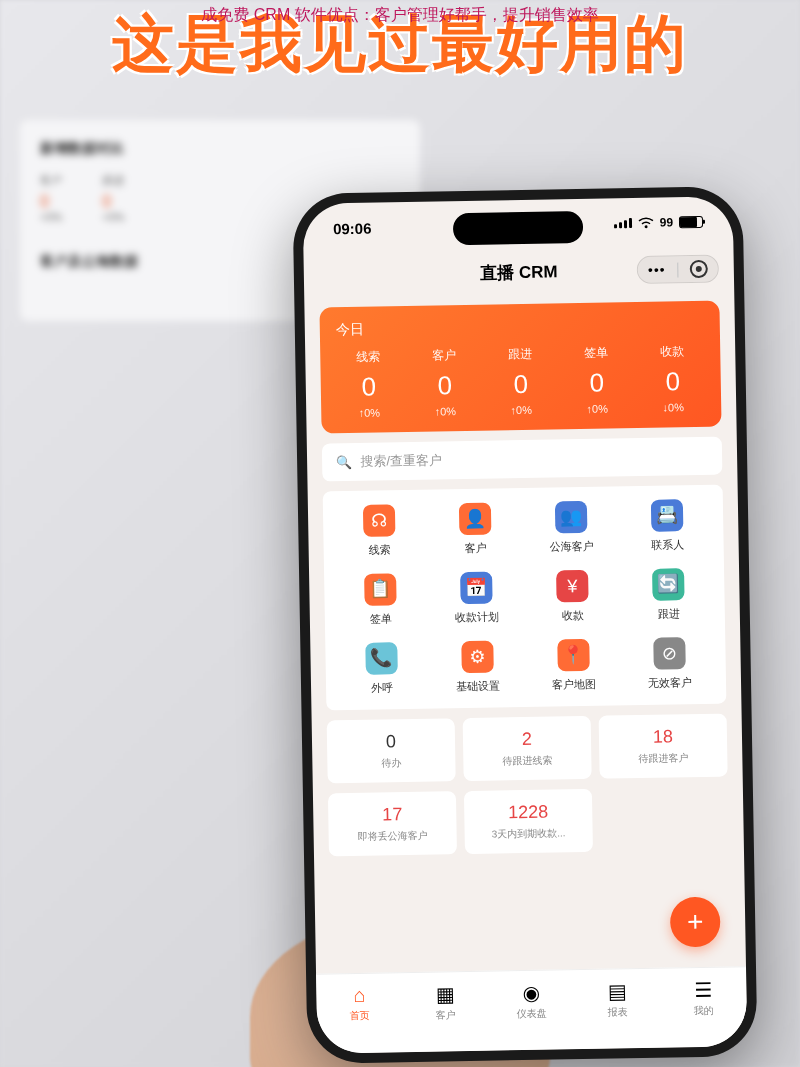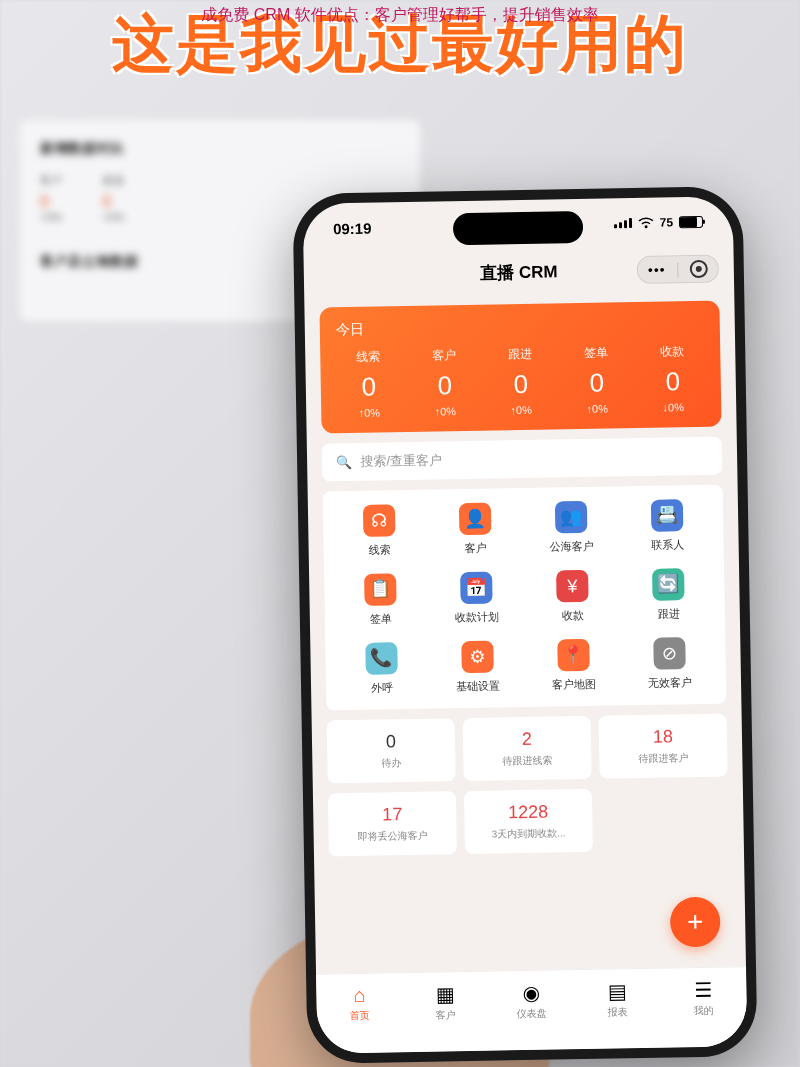--- a/index.html
+++ b/index.html
@@ -114,33 +114,33 @@
   <div>这是我见过最好用的</div>
 </div>
 
 <div class="hand"></div>
 
 <div class="phone">
   <div class="phone-screen">
     <div class="notch"></div>
 
     <div class="status-bar">
-      <span>09:19</span>
+      <span>09:06</span>
       <div class="status-right">
         <div class="signal">
           <div class="signal-bar"></div>
             <div class="signal-bar"></div>
             <div class="signal-bar"></div>
             <div class="signal-bar"></div>
         </div>
         <svg width="16" height="12">
             <path d="M8 10 L8 10 M4 7 Q8 4 12 7 M1 4 Q8 -1 15 4" stroke="#000" stroke-width="1.5" fill="none"></path>
             <circle cx="8" cy="10" r="1.5" fill="#000"></circle>
           </svg>
-        <span style="font-size:12px">75</span>
+        <span style="font-size:12px">99</span>
         <div class="battery">
             <div class="battery-fill"></div>
           </div>
       </div>
     </div>
 
     <div class="app-header">
       <span class="app-title">直播 CRM</span>
       <div class="header-controls">
         <div class="header-pill">

